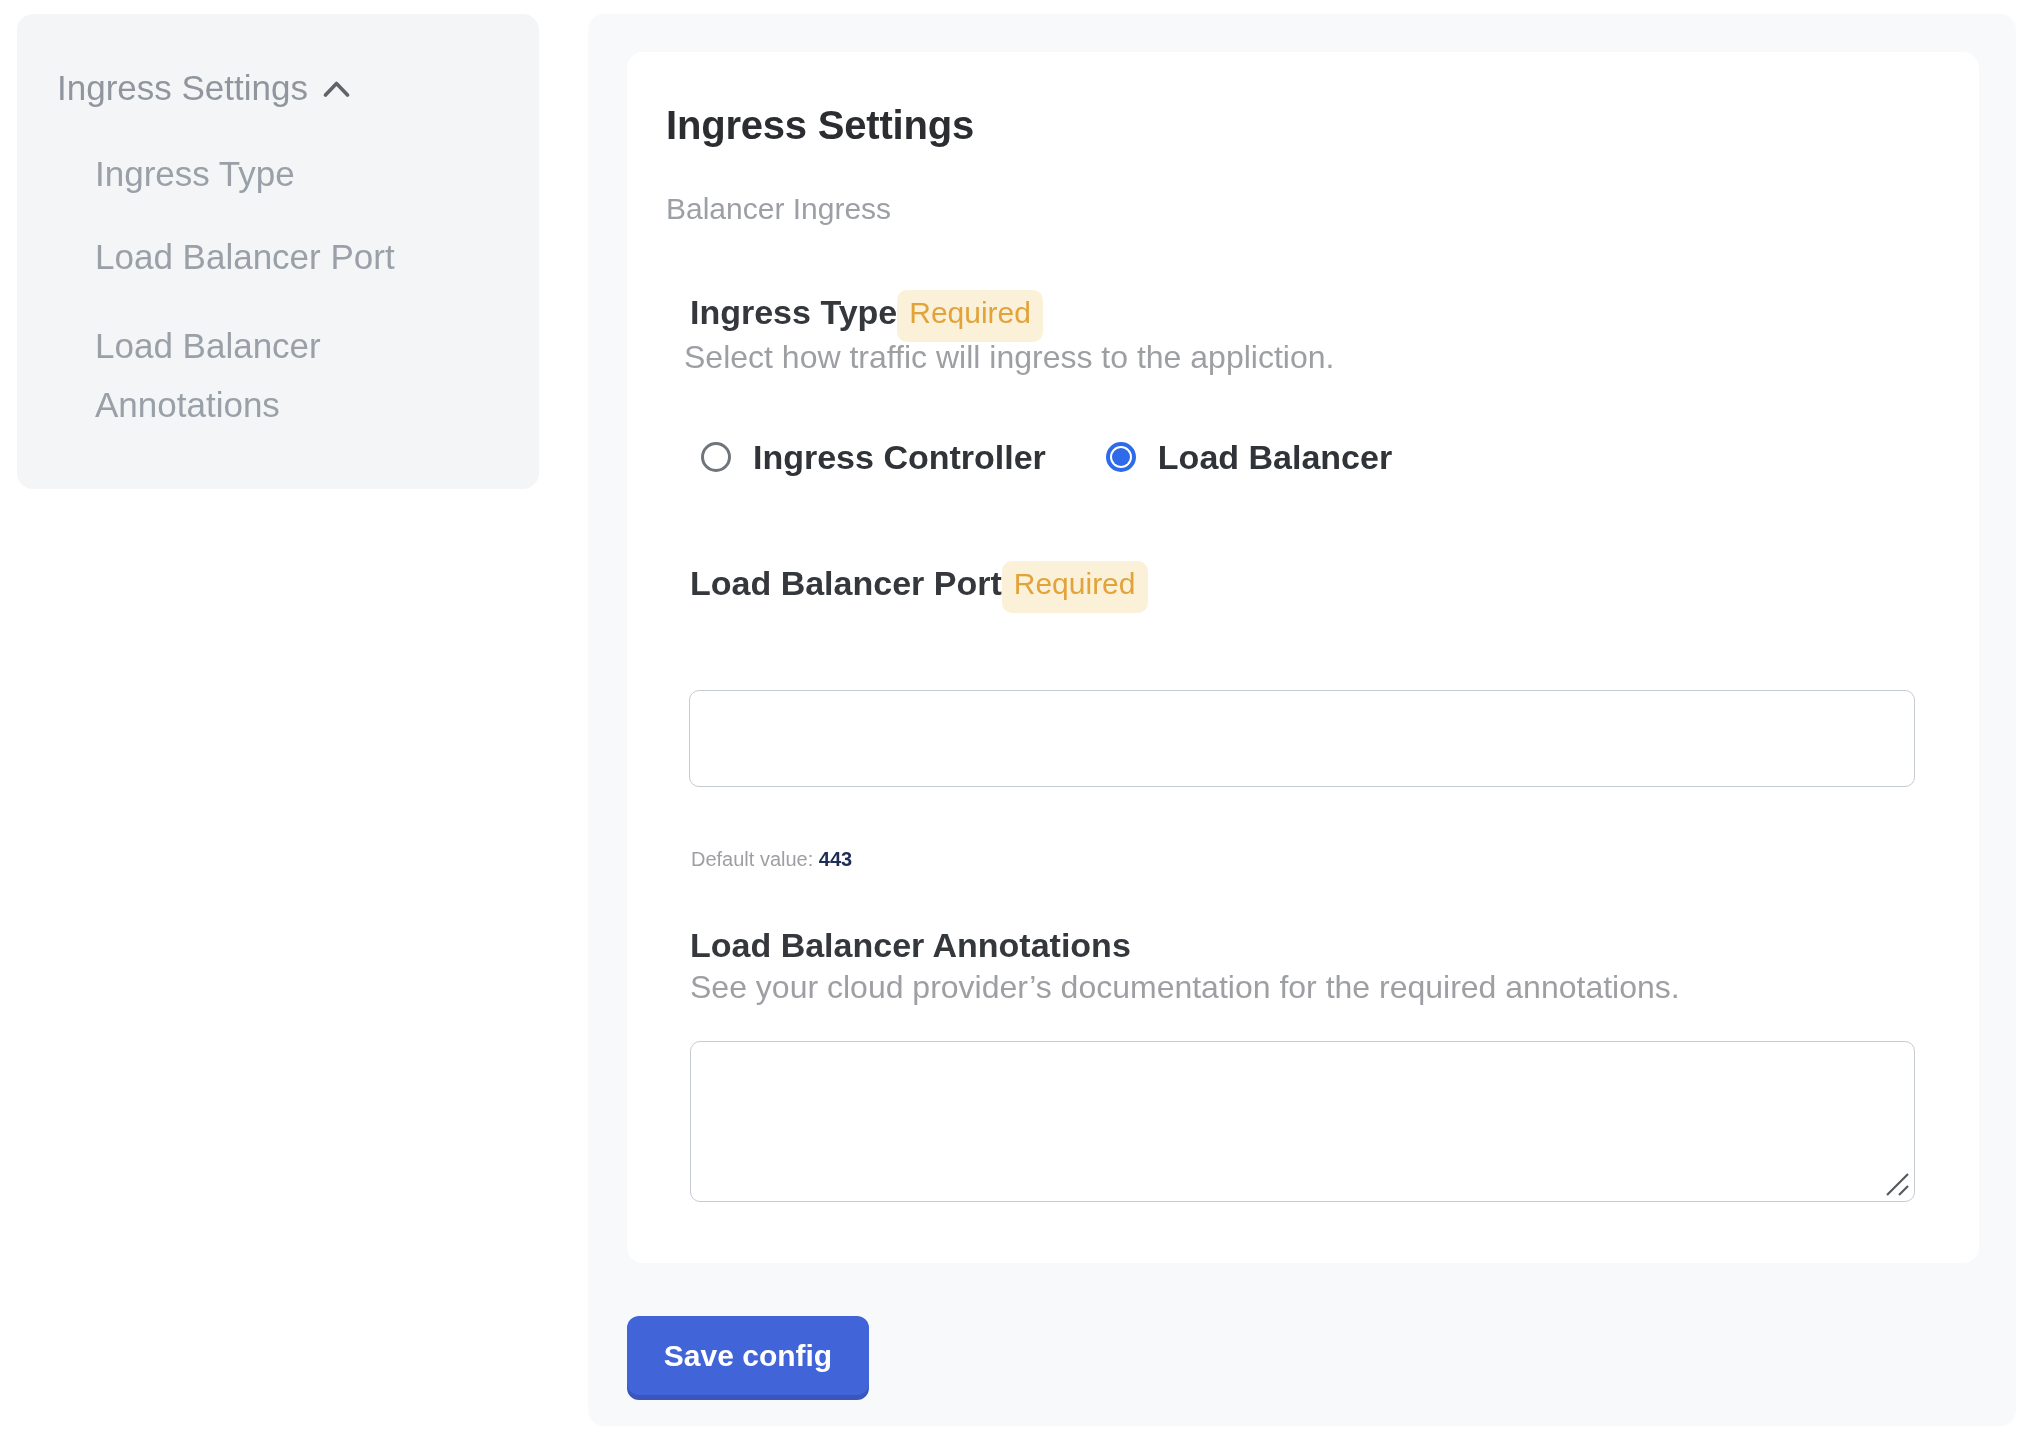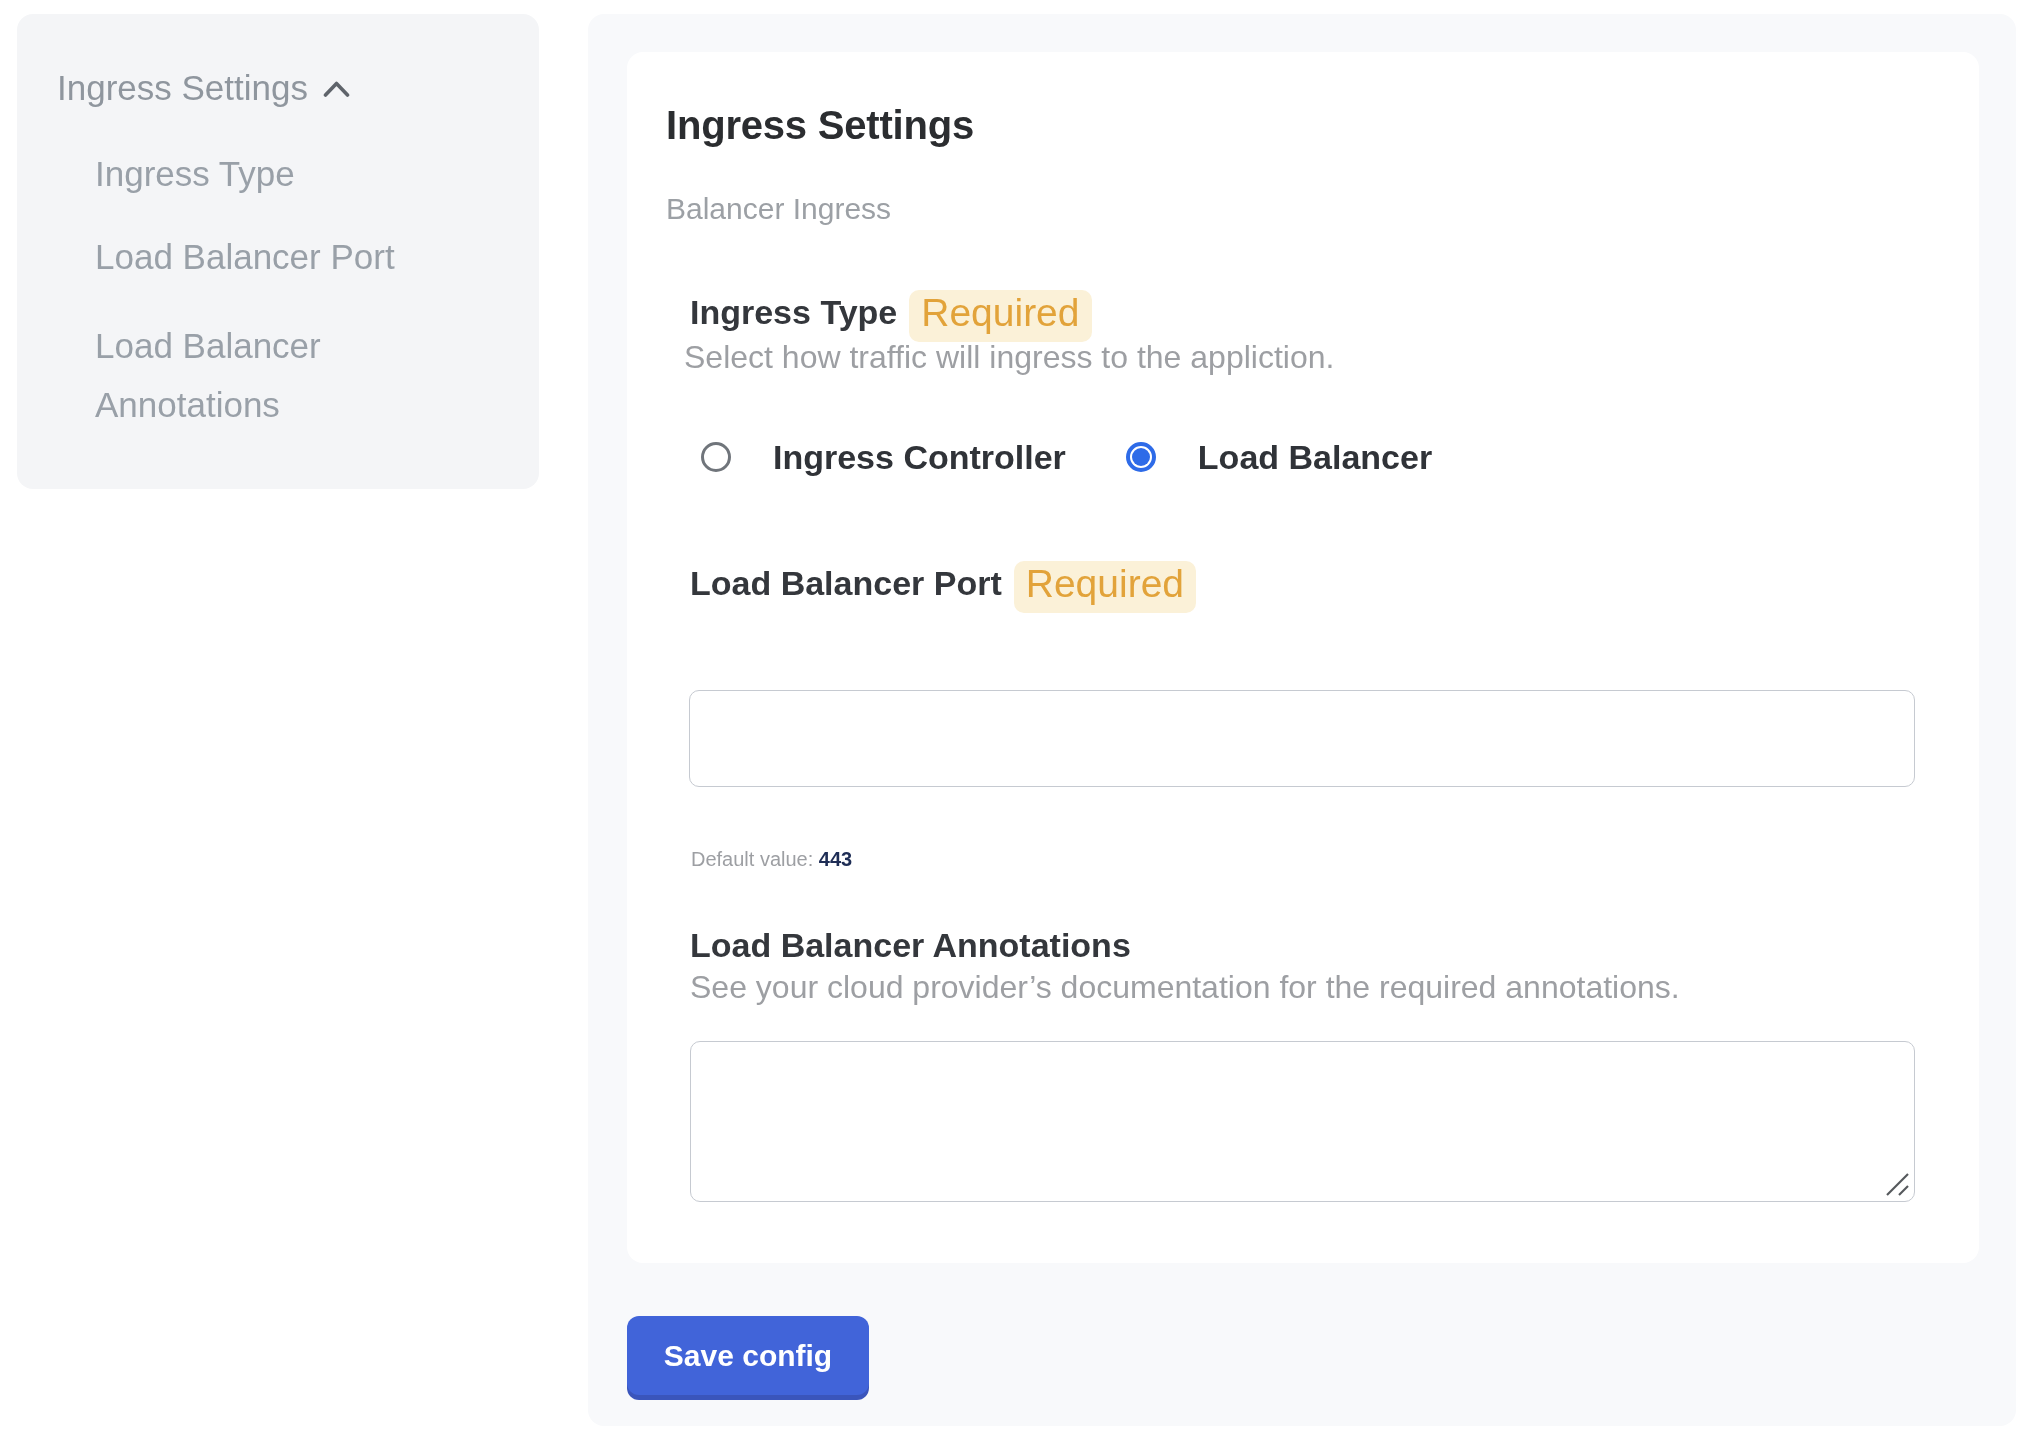--- a/index.html
+++ b/index.html
@@ -23,29 +23,29 @@
   .card { position:absolute; left:39px; top:38px; width:1352px; height:1211px;
     background:#ffffff; border-radius:16px; }
 
   .card-title { position:absolute; left:39px; top:49px; font-size:40px; line-height:48px;
     font-weight:bold; color:#2b2d30; letter-spacing:-0.2px; }
   .card-subtitle { position:absolute; left:39px; top:139px; font-size:30px; line-height:36px;
     color:#9ca0a5; }
 
   .field-label-row { position:absolute; display:flex; align-items:flex-start; }
   .field-label { font-size:34px; line-height:44px; font-weight:bold; color:#34373c; }
-  .badge { margin-left:12px; height:52px; padding:0 12px; border-radius:10px;
-    background:#fbf1d8; color:#e2a33a; font-size:39px; line-height:46px; }
+  .badge { margin-left:0; height:52px; padding:0 12px; border-radius:10px;
+    background:#fbf1d8; color:#e2a33a; font-size:30px; line-height:46px; }
   .field-desc { position:absolute; font-size:32px; line-height:40px; color:#9d9fa3; }
 
   
   .label-row-1 { left:63px; top:238px; }
   .desc-1 { left:57px; top:285px; }
   .radio-row { position:absolute; left:74px; top:388px; display:flex; align-items:center; }
-  .radio-option { display:flex; align-items:center; cursor:pointer;gap:20px; }
+  .radio-option { display:flex; align-items:center; cursor:pointer; }
   .radio-option + .radio-option { margin-left:60px;text-align:right; }
   .radio-circle { width:30px; height:30px; border-radius:50%; border:3px solid #70757b;
     background:#ffffff; display:flex; align-items:center; justify-content:center; flex:0 0 auto; }
   .radio-option.selected .radio-circle { border:4px solid #2e6be8; }
   .radio-option.selected .radio-circle::after { content:""; width:18px; height:18px;
     border-radius:50%; background:#2e6be8; }
   .radio-label { margin-left:22px; font-size:34px; line-height:34px; font-weight:bold; color:#303338; }
 
   
   .label-row-2 { left:63px; top:509px; }

